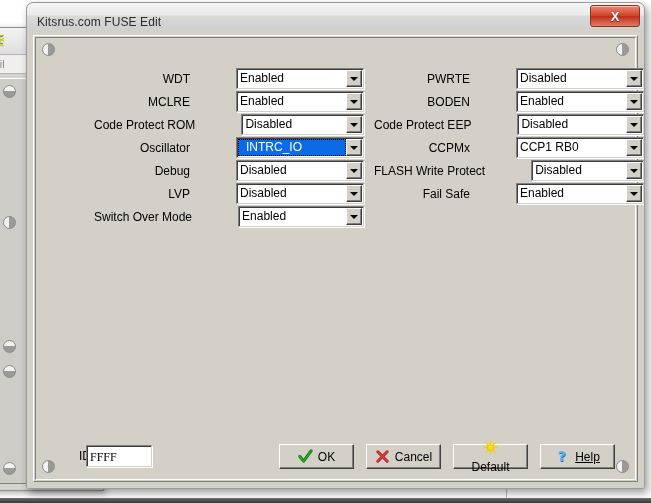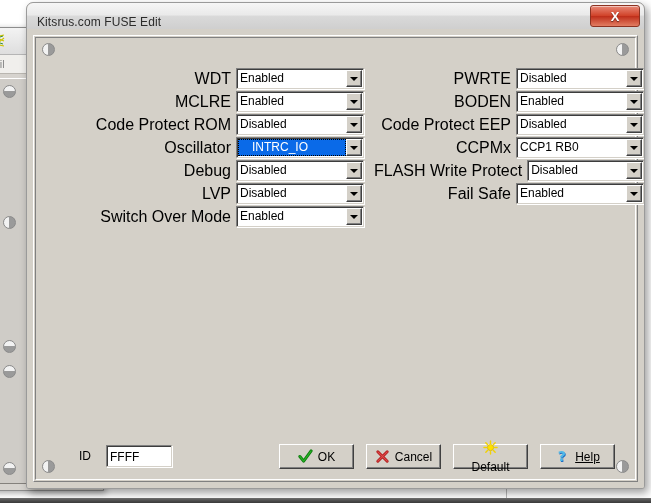--- a/index.html
+++ b/index.html
@@ -105,32 +105,33 @@
 
   
   .col{position:absolute;top:31px;}
   #col-left{left:60px;width:270px;}
   #col-right{left:340px;width:270px;}
 
   .row{height:23px;margin-bottom:0px;display:flex;align-items:center;
        justify-content:flex-end;position:relative;}
   .row + .row{margin-top:0;}
   .field-label{
-     font-size:16px;color:#000;text-align:right;
+     font-size:12px;color:#000;text-align:right;
      padding-right:5px;white-space:nowrap;
   }
   .combo{
      width:128px;height:21px;position:relative;
      background:#ffffff;
      border:1px solid #808080;
      border-right-color:#d4d0c8;border-bottom-color:#d4d0c8;
      box-shadow:inset 1px 1px 0 #3d3d3d, 1px 1px 0 #ffffff;
      box-sizing:border-box;
      display:flex;align-items:center;
      cursor:pointer;
+     margin-left:41px;
   }
   .combo .ctext{
      font-size:12px;color:#000;padding-left:3px;
      white-space:nowrap;overflow:hidden;flex:1;
      line-height:19px;
   }
   .combo .cbtn{
      width:16px;height:17px;margin-right:1px;
      background:#d4d0c8;
      border:1px solid #ffffff;
@@ -141,34 +142,34 @@
      flex:0 0 16px;
   }
   .arrow-down{
      width:0;height:0;border-left:4px solid transparent;border-right:4px solid transparent;
      border-top:4px solid #000;
   }
   
   .combo.focused .ctext{
      background:#0a6ae8;color:#ffffff;
      outline:1px dotted #000;outline-offset:-1px;
-     margin:1px 0 1px 1px;padding-left:14px;line-height:17px;
+     margin:1px 0 1px 1px;padding-left:8px;line-height:17px;
      height:17px;display:flex;align-items:center;
   }
 
   
   #bottom{position:absolute;left:0;right:0;bottom:8px;height:30px;}
   #id-label{position:absolute;left:45px;top:6px;font-size:12px;color:#000;}
   #id-input{
-     position:absolute;left:72px;top:2px;width:66px;height:22px;
+     position:absolute;left:52px;top:2px;width:66px;height:22px;
      background:#ffffff;border:1px solid #808080;
      border-right-color:#d4d0c8;border-bottom-color:#d4d0c8;
      box-shadow:inset 1px 1px 0 #3d3d3d, 1px 1px 0 #ffffff;
      font-size:12px;color:#000;padding:2px 0 0 3px;box-sizing:border-box;
-     font-family:Liberation Sans, sans-serif;
+     font-family:Liberation Serif, serif;
      outline:none;
   }
   .dlg-btn{
      position:absolute;top:1px;width:75px;height:25px;
      background:#d4d0c8;
      border:1px solid #ffffff;
      border-right-color:#404040;border-bottom-color:#404040;
      box-shadow:inset -1px -1px 0 #808080;
      box-sizing:border-box;
      display:flex;align-items:center;justify-content:center;gap:5px;

